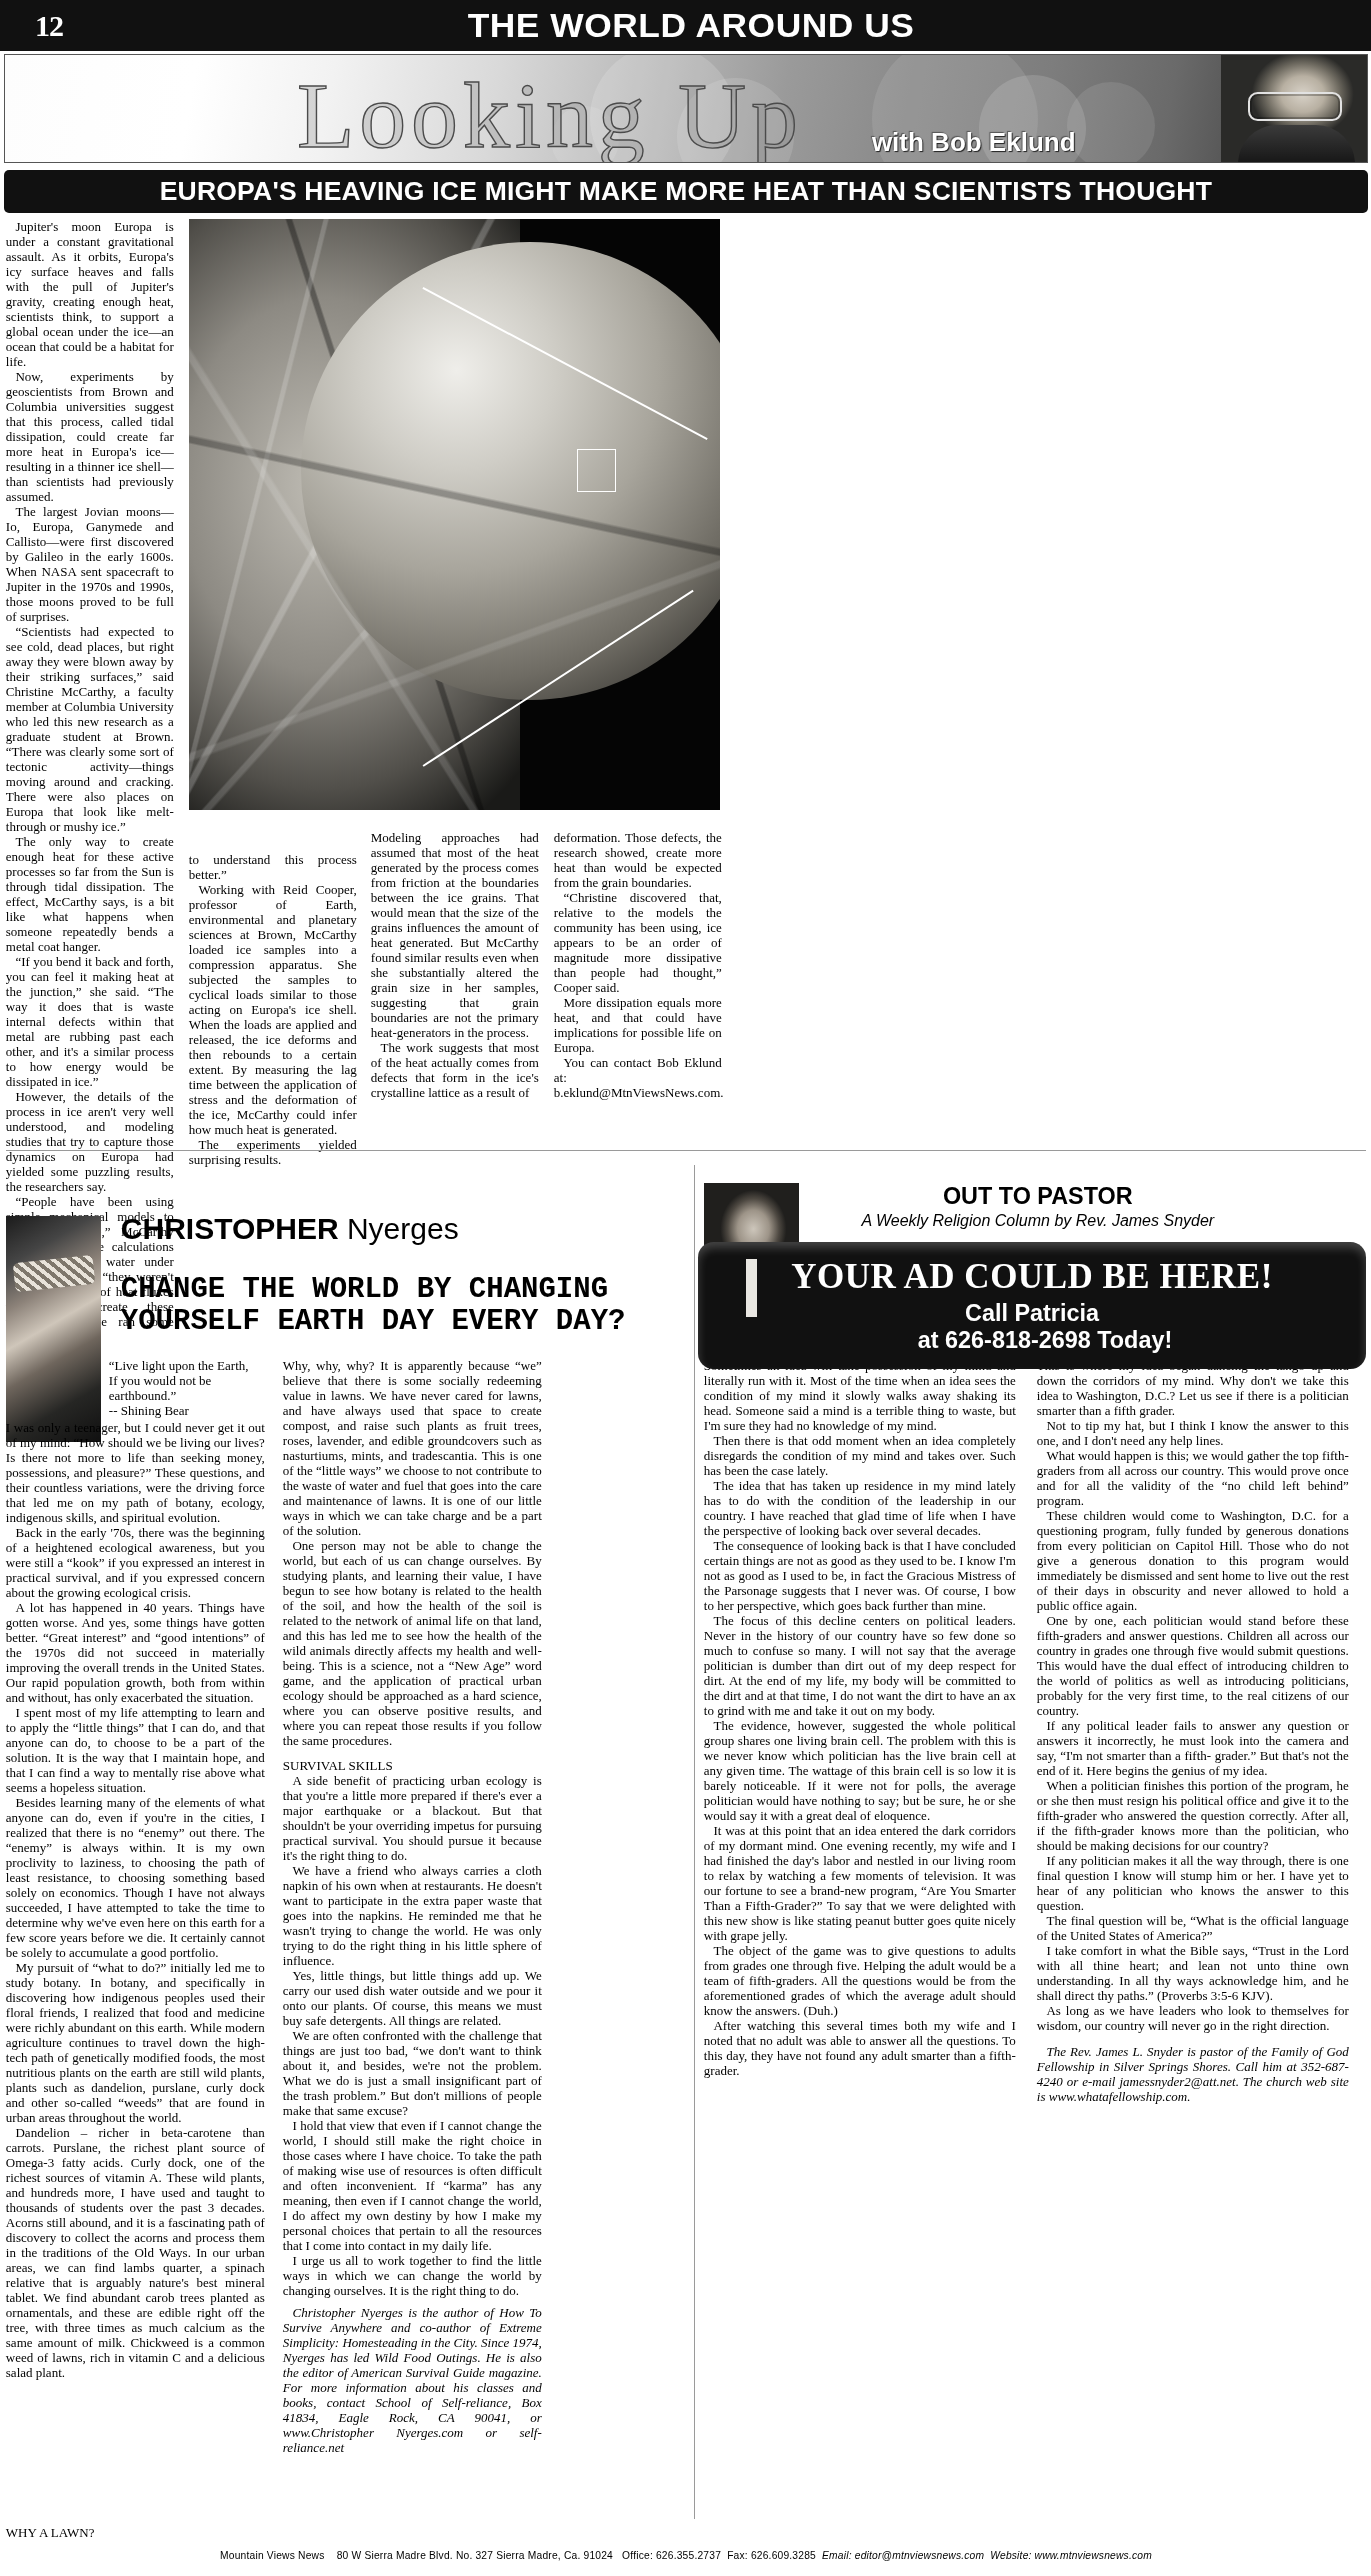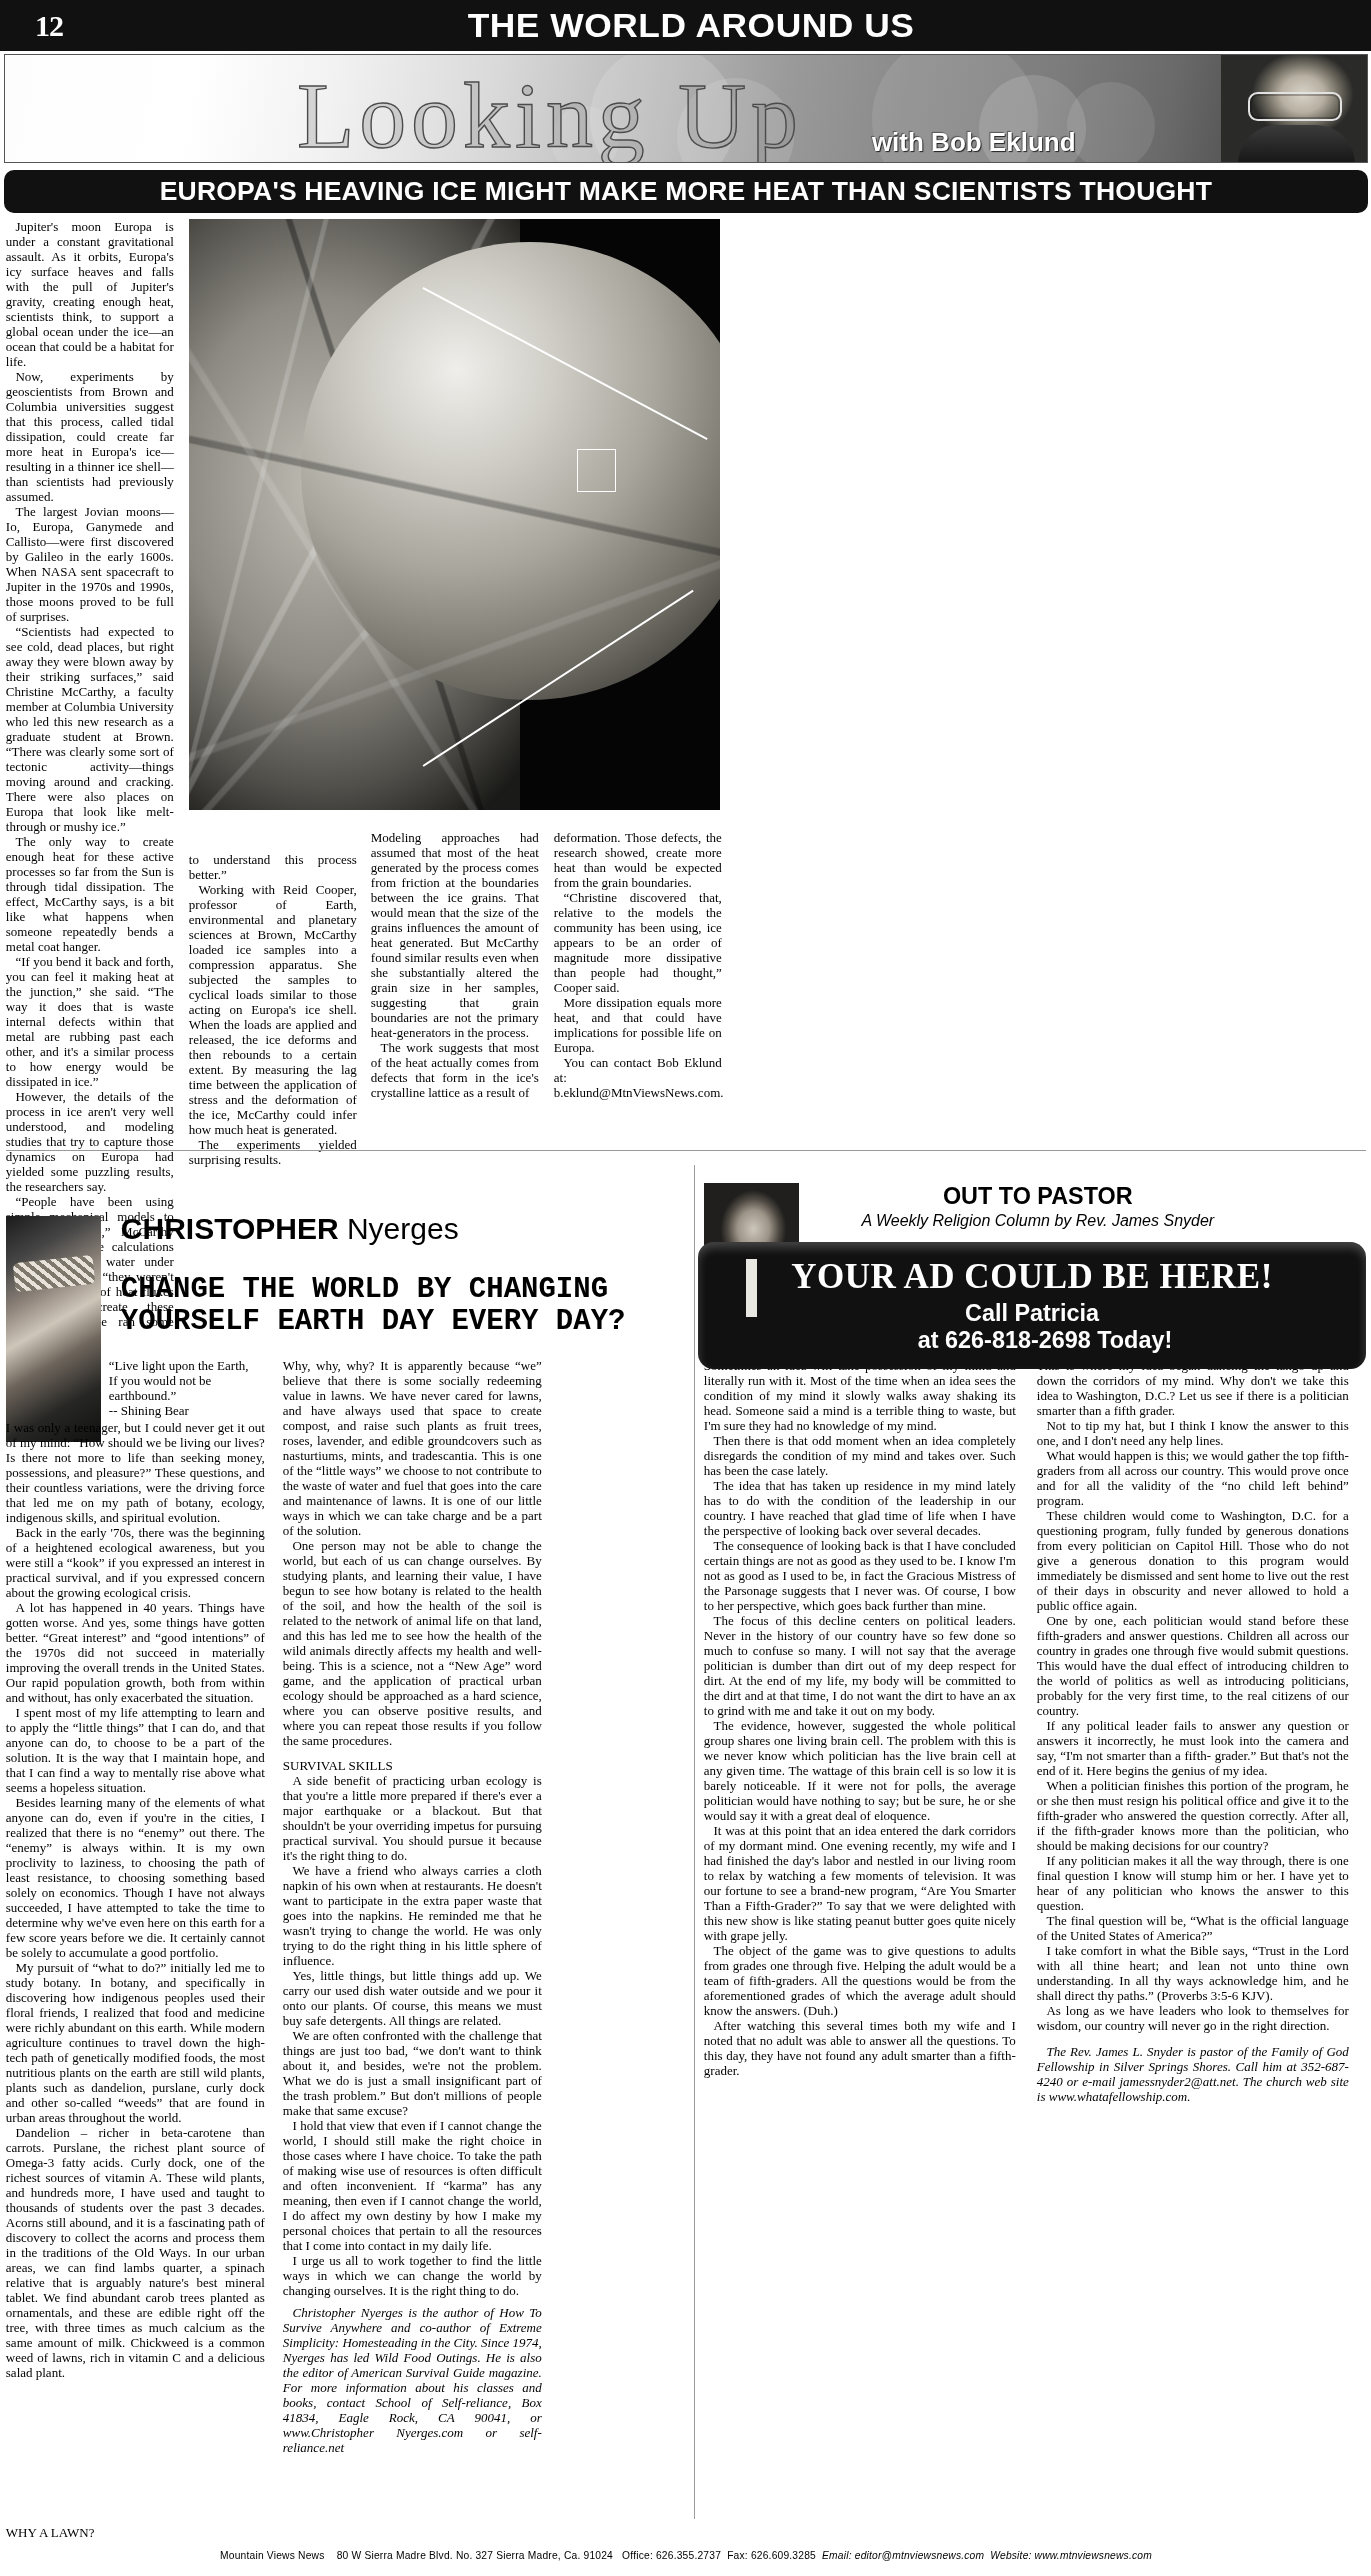--- a/index.html
+++ b/index.html
@@ -75,21 +75,21 @@
   }
   .mh-portrait::before {
     content:""; position:absolute; left:17.5px; top:70px; width:117px; height:45px;
     background: linear-gradient(#3b3b3b,#101010); border-radius: 39px 39px 0 0;
   }
 
   
   .headline-band {
     position: absolute; left: 3.9px; top: 170px; width: 1364px; height: 43px;
     background: #111; display: flex; align-items: center; justify-content: center;
-    border-radius: 10px;
+    border-radius: 5px;
   }
   .headline-band span {
     color: #fff; font-family: "Liberation Sans", sans-serif;
     font-weight: bold; font-size: 26px; letter-spacing: 0.2px;
     transform: scaleX(1.02);
   }
 
   
   .art1 { position: absolute; left: 5.8px; top: 219px; width: 1360px; }
   .col { font-size: 13px; line-height: 15px; text-align: justify; hyphens: auto; }

